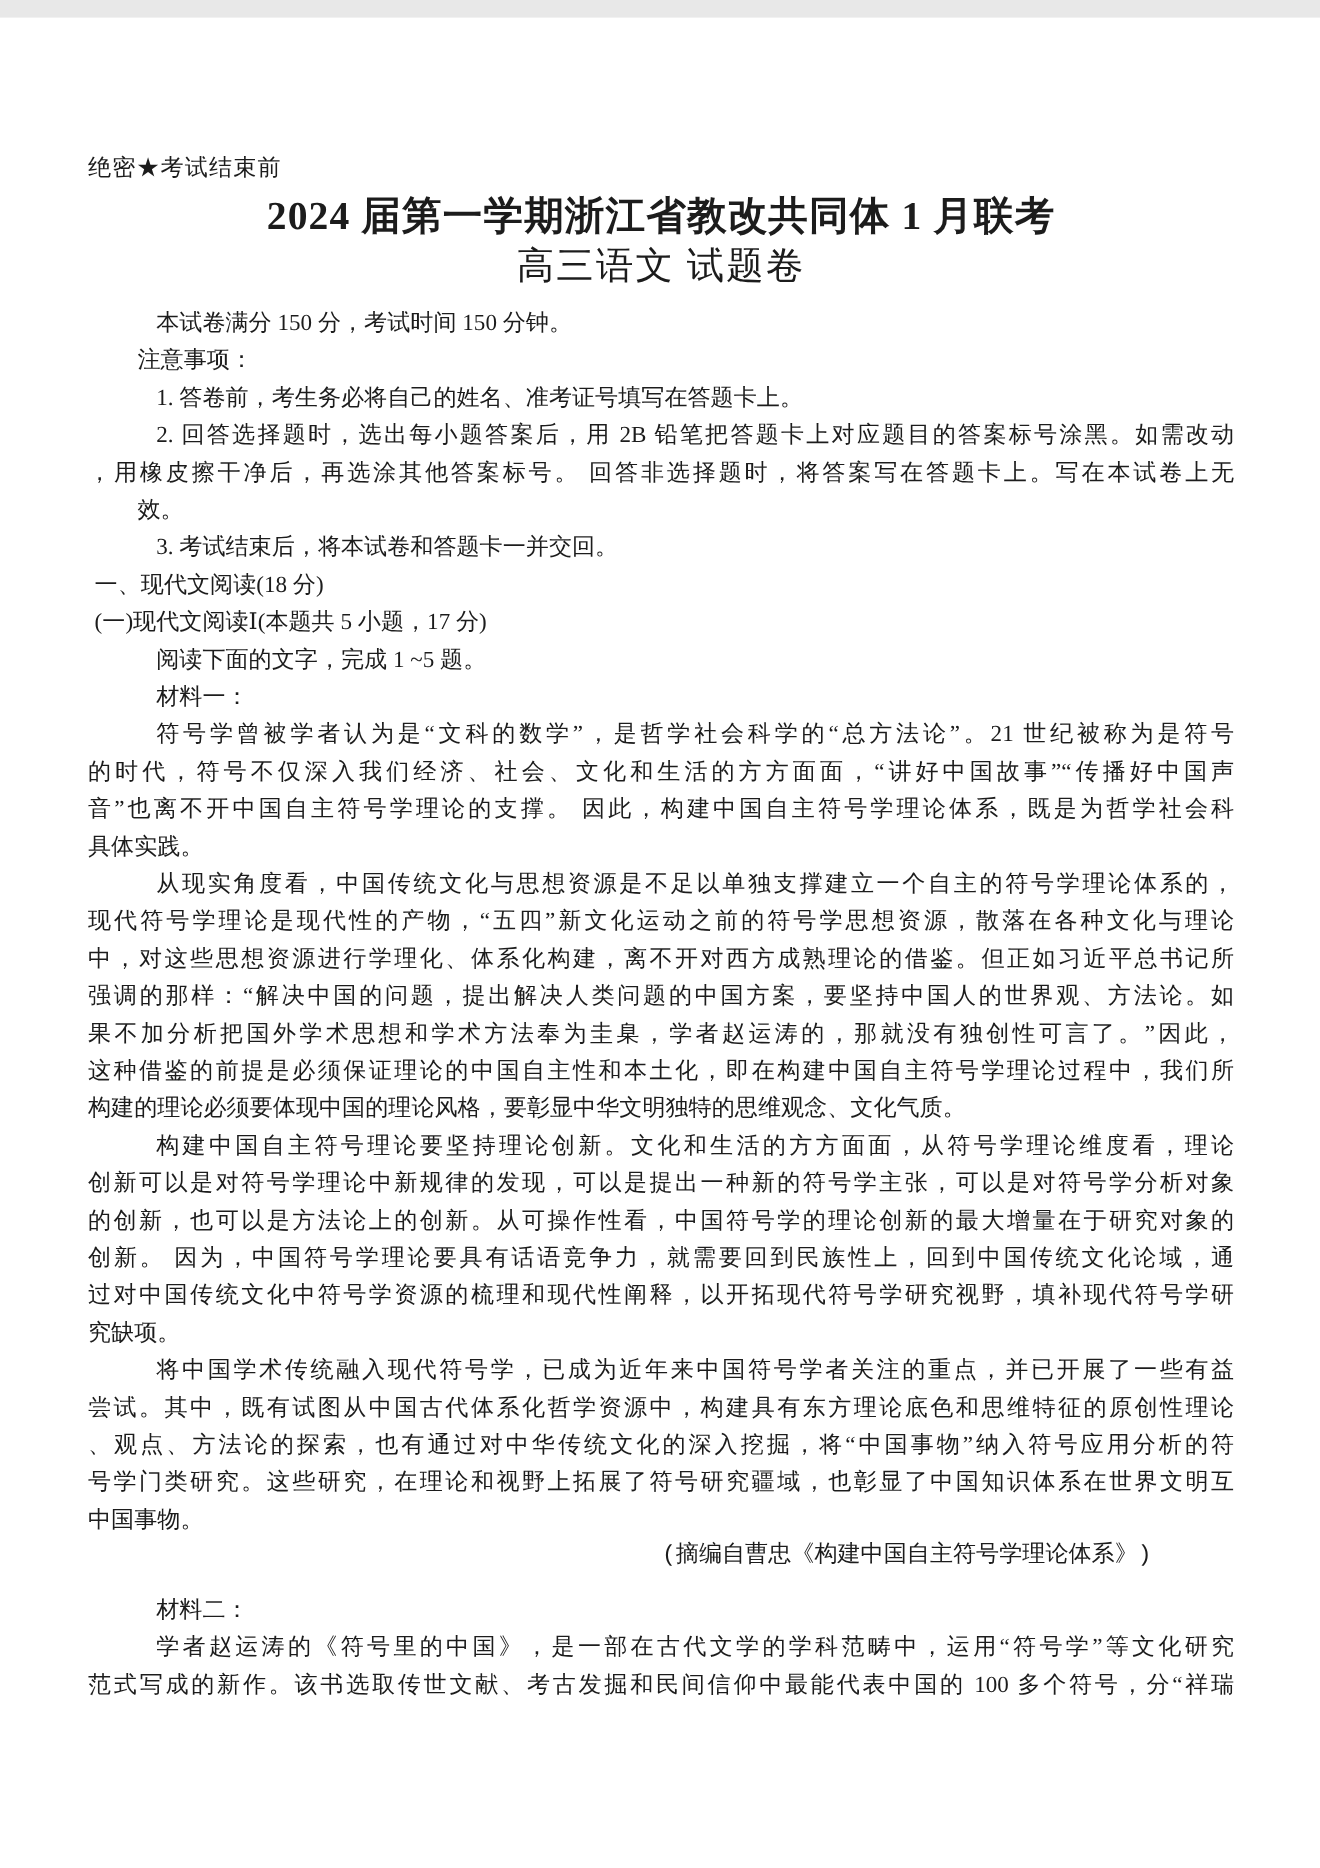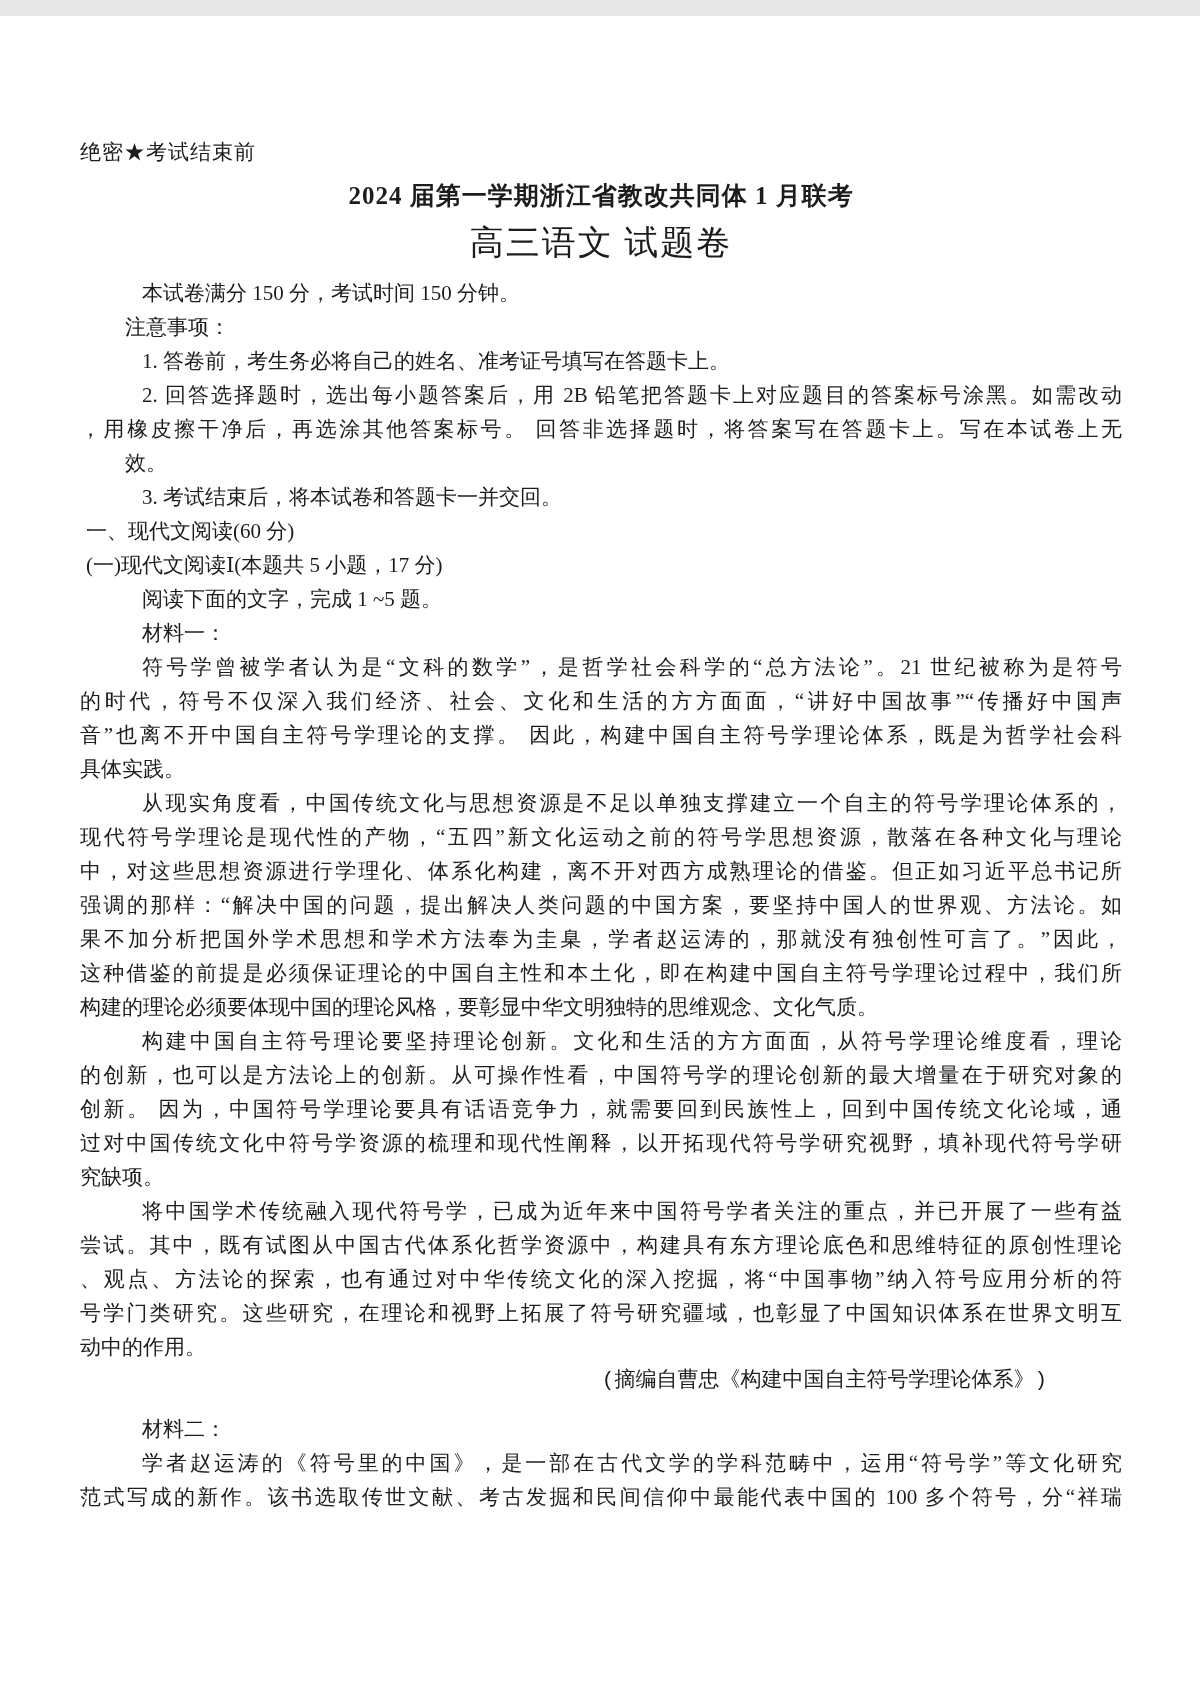--- a/index.html
+++ b/index.html
@@ -14,21 +14,21 @@
     padding:122px 78px 0 80px;
     overflow:hidden;
   }
   .classified{
     font-size:21px;
     line-height:28px;
     letter-spacing:1px;
   }
   .title1{
     margin-top:6px;
-    font-size:25px;
+    font-size:36px;
     line-height:48px;
     font-weight:bold;
     text-align:center;
     letter-spacing:1px;
   }
   .title2{
     font-size:34px;
     line-height:46px;
     font-weight:normal;
     text-align:center;
@@ -71,43 +71,44 @@
   <div class="title1">2024 届第一学期浙江省教改共同体 1 月联考</div>
   <div class="title2">高三语文  试题卷</div>
   <div class="body-text">
       <div class="line indent-last">本试卷满分 150 分，考试时间 150 分钟。</div>
       <div class="line notice">注意事项：</div>
       <div class="line indent-last">1. 答卷前，考生务必将自己的姓名、准考证号填写在答题卡上。</div>
       <div class="line indent-just">2. 回答选择题时，选出每小题答案后，用 2B 铅笔把答题卡上对应题目的答案标号涂黑。如需改动</div>
       <div class="line full">，用橡皮擦干净后，再选涂其他答案标号。 回答非选择题时，将答案写在答题卡上。写在本试卷上无</div>
       <div class="line notice">效。</div>
       <div class="line indent-last">3. 考试结束后，将本试卷和答题卡一并交回。</div>
-      <div class="line section">一、现代文阅读(60 分)</div>
+      <div class="line section">一、现代文阅读(18 分)</div>
       <div class="line section">(一)现代文阅读Ⅰ(本题共 5  小题，17 分)</div>
       <div class="line indent-last">阅读下面的文字，完成 1 ~5 题。</div>
       <div class="line indent-last">材料一：</div>
       <div class="line indent-just">符号学曾被学者认为是“文科的数学”，是哲学社会科学的“总方法论”。21 世纪被称为是符号</div>
       <div class="line full">的时代，符号不仅深入我们经济、社会、文化和生活的方方面面，“讲好中国故事”“传播好中国声</div>
       <div class="line full">音”也离不开中国自主符号学理论的支撑。 因此，构建中国自主符号学理论体系，既是为哲学社会科</div>
       <div class="line left">具体实践。</div>
       <div class="line indent-just">从现实角度看，中国传统文化与思想资源是不足以单独支撑建立一个自主的符号学理论体系的，</div>
       <div class="line full">现代符号学理论是现代性的产物，“五四”新文化运动之前的符号学思想资源，散落在各种文化与理论</div>
       <div class="line full">中，对这些思想资源进行学理化、体系化构建，离不开对西方成熟理论的借鉴。但正如习近平总书记所</div>
       <div class="line full">强调的那样：“解决中国的问题，提出解决人类问题的中国方案，要坚持中国人的世界观、方法论。如</div>
       <div class="line full">果不加分析把国外学术思想和学术方法奉为圭臬，学者赵运涛的，那就没有独创性可言了。”因此，</div>
       <div class="line full">这种借鉴的前提是必须保证理论的中国自主性和本土化，即在构建中国自主符号学理论过程中，我们所</div>
       <div class="line left">构建的理论必须要体现中国的理论风格，要彰显中华文明独特的思维观念、文化气质。</div>
       <div class="line indent-just">构建中国自主符号理论要坚持理论创新。文化和生活的方方面面，从符号学理论维度看，理论</div>
+      <div class="line full">创新可以是对符号学理论中新规律的发现，可以是提出一种新的符号学主张，可以是对符号学分析对象</div>
       <div class="line full">的创新，也可以是方法论上的创新。从可操作性看，中国符号学的理论创新的最大增量在于研究对象的</div>
       <div class="line full">创新。 因为，中国符号学理论要具有话语竞争力，就需要回到民族性上，回到中国传统文化论域，通</div>
       <div class="line full">过对中国传统文化中符号学资源的梳理和现代性阐释，以开拓现代符号学研究视野，填补现代符号学研</div>
       <div class="line left">究缺项。</div>
       <div class="line indent-just">将中国学术传统融入现代符号学，已成为近年来中国符号学者关注的重点，并已开展了一些有益</div>
       <div class="line full">尝试。其中，既有试图从中国古代体系化哲学资源中，构建具有东方理论底色和思维特征的原创性理论</div>
       <div class="line full">、观点、方法论的探索，也有通过对中华传统文化的深入挖掘，将“中国事物”纳入符号应用分析的符</div>
       <div class="line full">号学门类研究。这些研究，在理论和视野上拓展了符号研究疆域，也彰显了中国知识体系在世界文明互</div>
-      <div class="line left">动中的作用。</div>
+      <div class="line left">中国事物。</div>
       <div class="line citation">(摘编自曹忠《构建中国自主符号学理论体系》)</div>
       <div class="line material2">材料二：</div>
       <div class="line indent-just">学者赵运涛的《符号里的中国》，是一部在古代文学的学科范畴中，运用“符号学”等文化研究</div>
       <div class="line full">范式写成的新作。该书选取传世文献、考古发掘和民间信仰中最能代表中国的 100 多个符号，分“祥瑞</div>
     </div>
 </div>
 
 </body></html>

